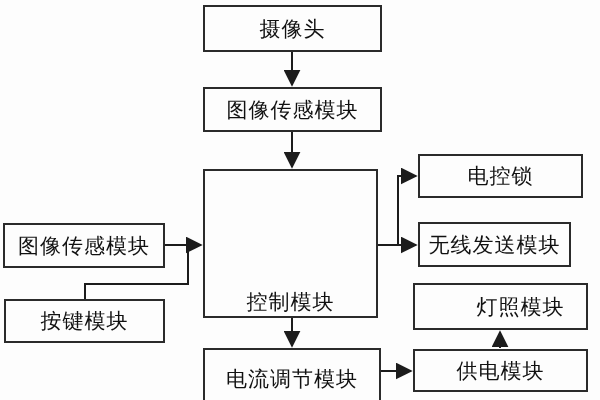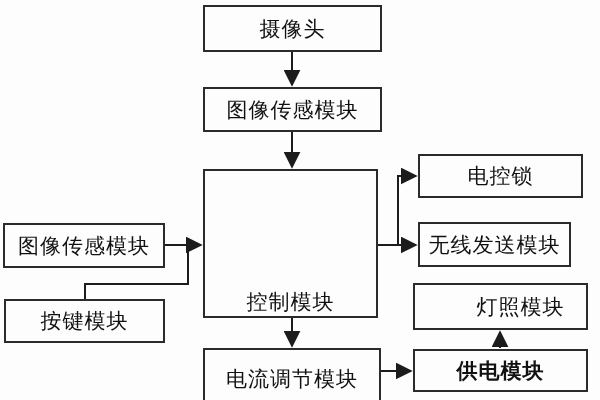--- a/index.html
+++ b/index.html
@@ -39,21 +39,21 @@
   }
   
   .n-camera        { left:203px; top:5px;   width:179px; height:47px; }
   .n-image-sensor  { left:203px; top:87px;  width:179px; height:45px; }
   .n-control       { left:203px; top:169px; width:175px; height:149px;align-items:flex-end; }
   .n-light-sensor  { left:3px;   top:223px; width:162px; height:45px; }
   .n-button        { left:4px;   top:299px; width:161px; height:44px; }
   .n-lock          { left:418px; top:154px; width:165px; height:44px; }
   .n-wireless      { left:418px; top:222px; width:153px; height:45px; }
   .n-lighting      { left:413px; top:283px; width:175px; height:47px;padding-left:40px; }
-  .n-power         { left:413px; top:349px; width:175px; height:43px;font-weight:bold; }
+  .n-power         { left:413px; top:349px; width:175px; height:43px; }
   .n-current       { left:203px; top:348px; width:178px; height:61px;text-align:right; }
 </style>
 </head>
 <body>
 
 <div id="canvas">
 
   <svg id="wires" viewBox="0 0 600 400" xmlns="http://www.w3.org/2000/svg">
     <defs>
       <marker id="arrow" viewBox="0 0 10 10" refX="9" refY="5" markerWidth="8.5" markerHeight="8.5" orient="auto-start-reverse">

